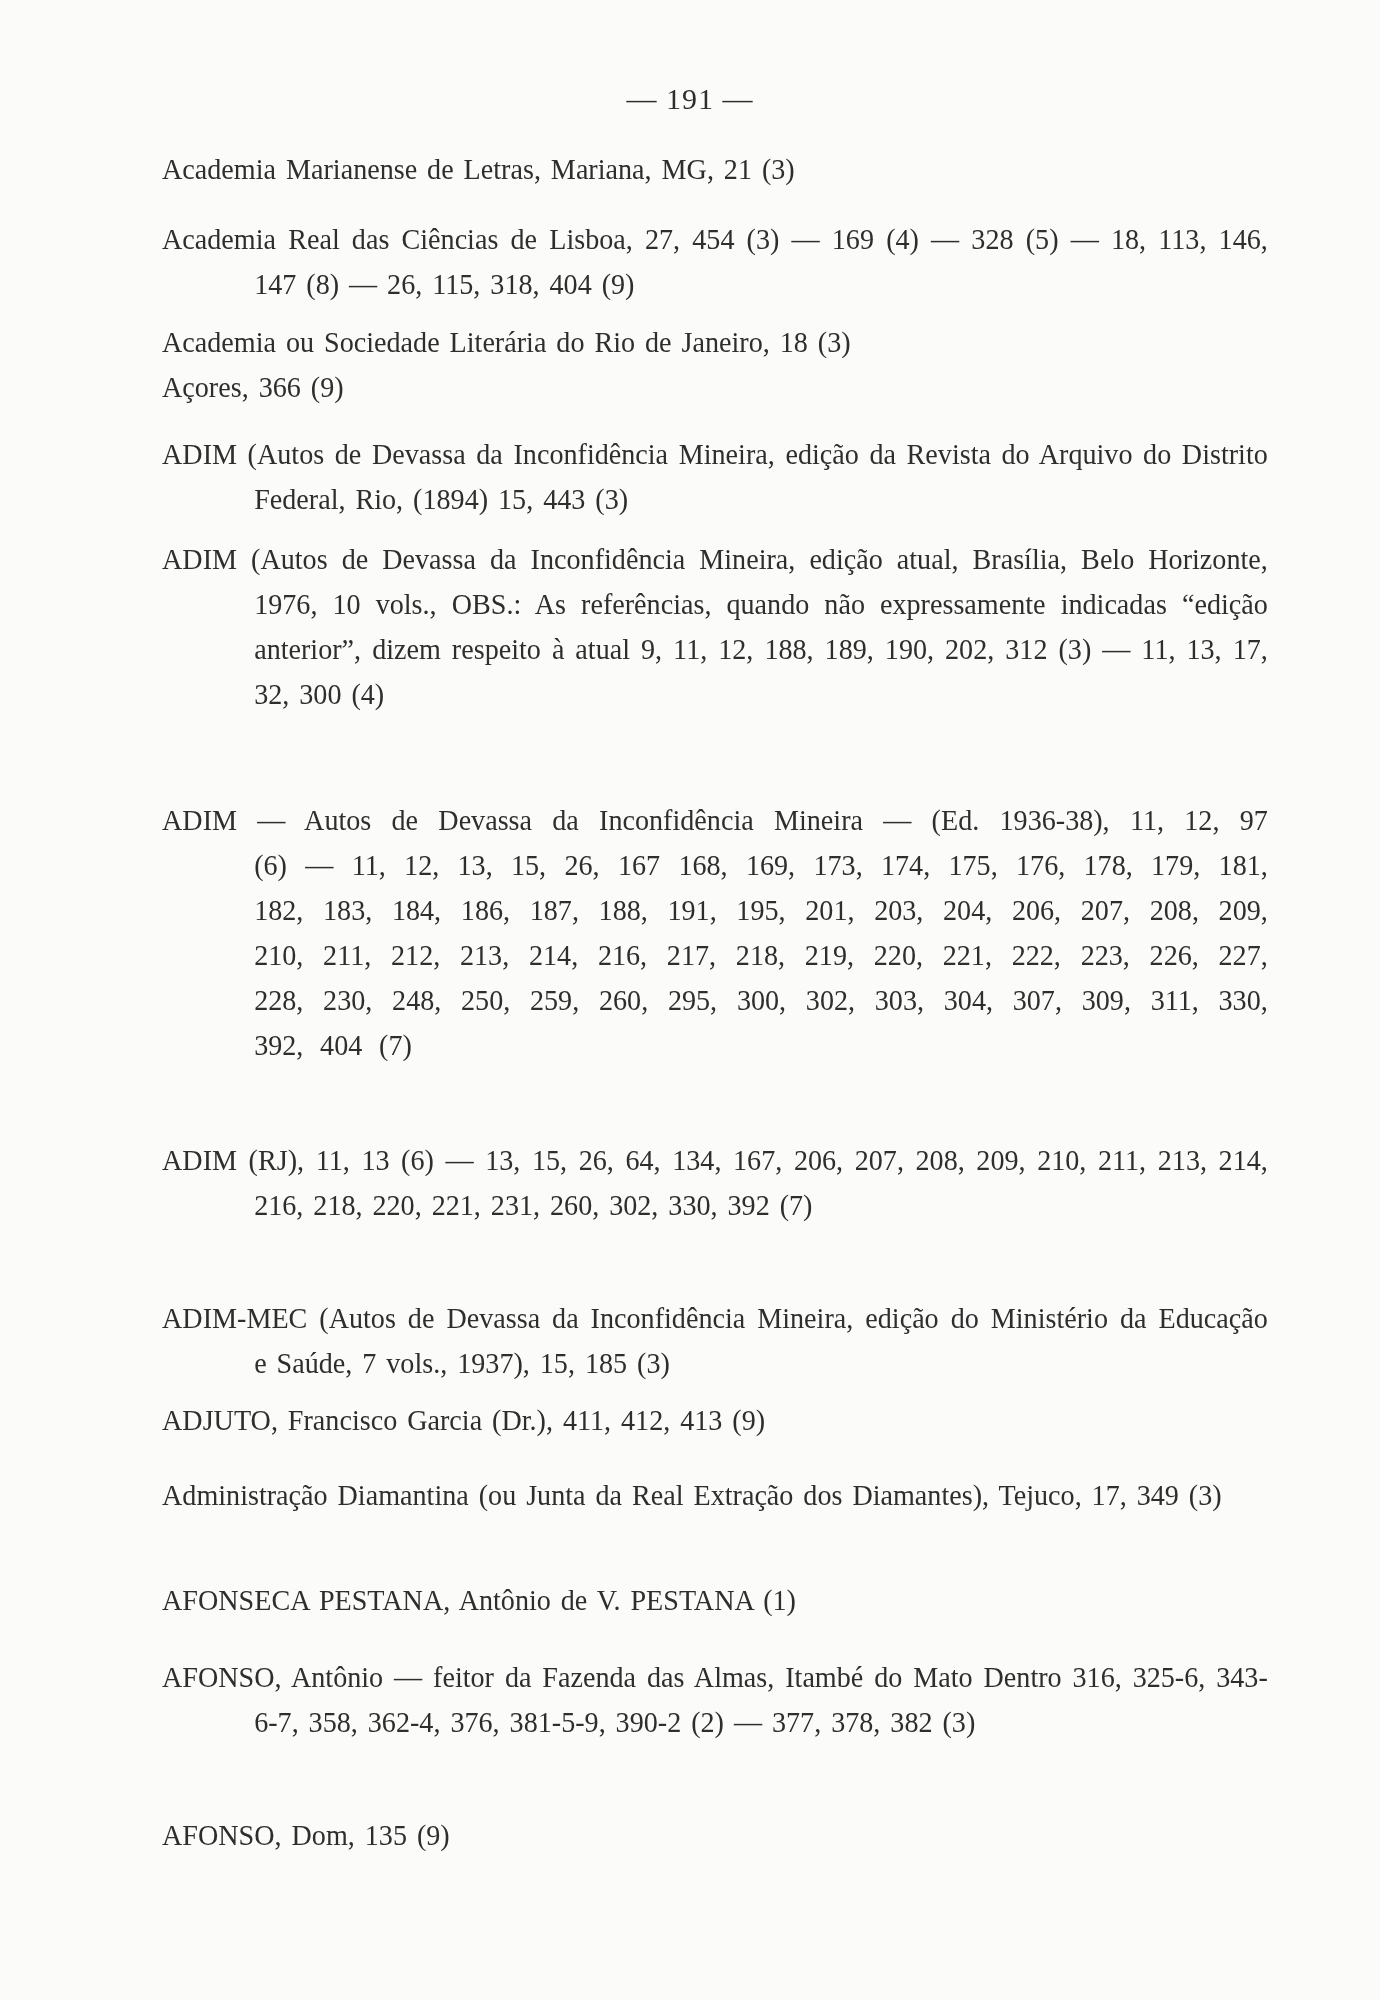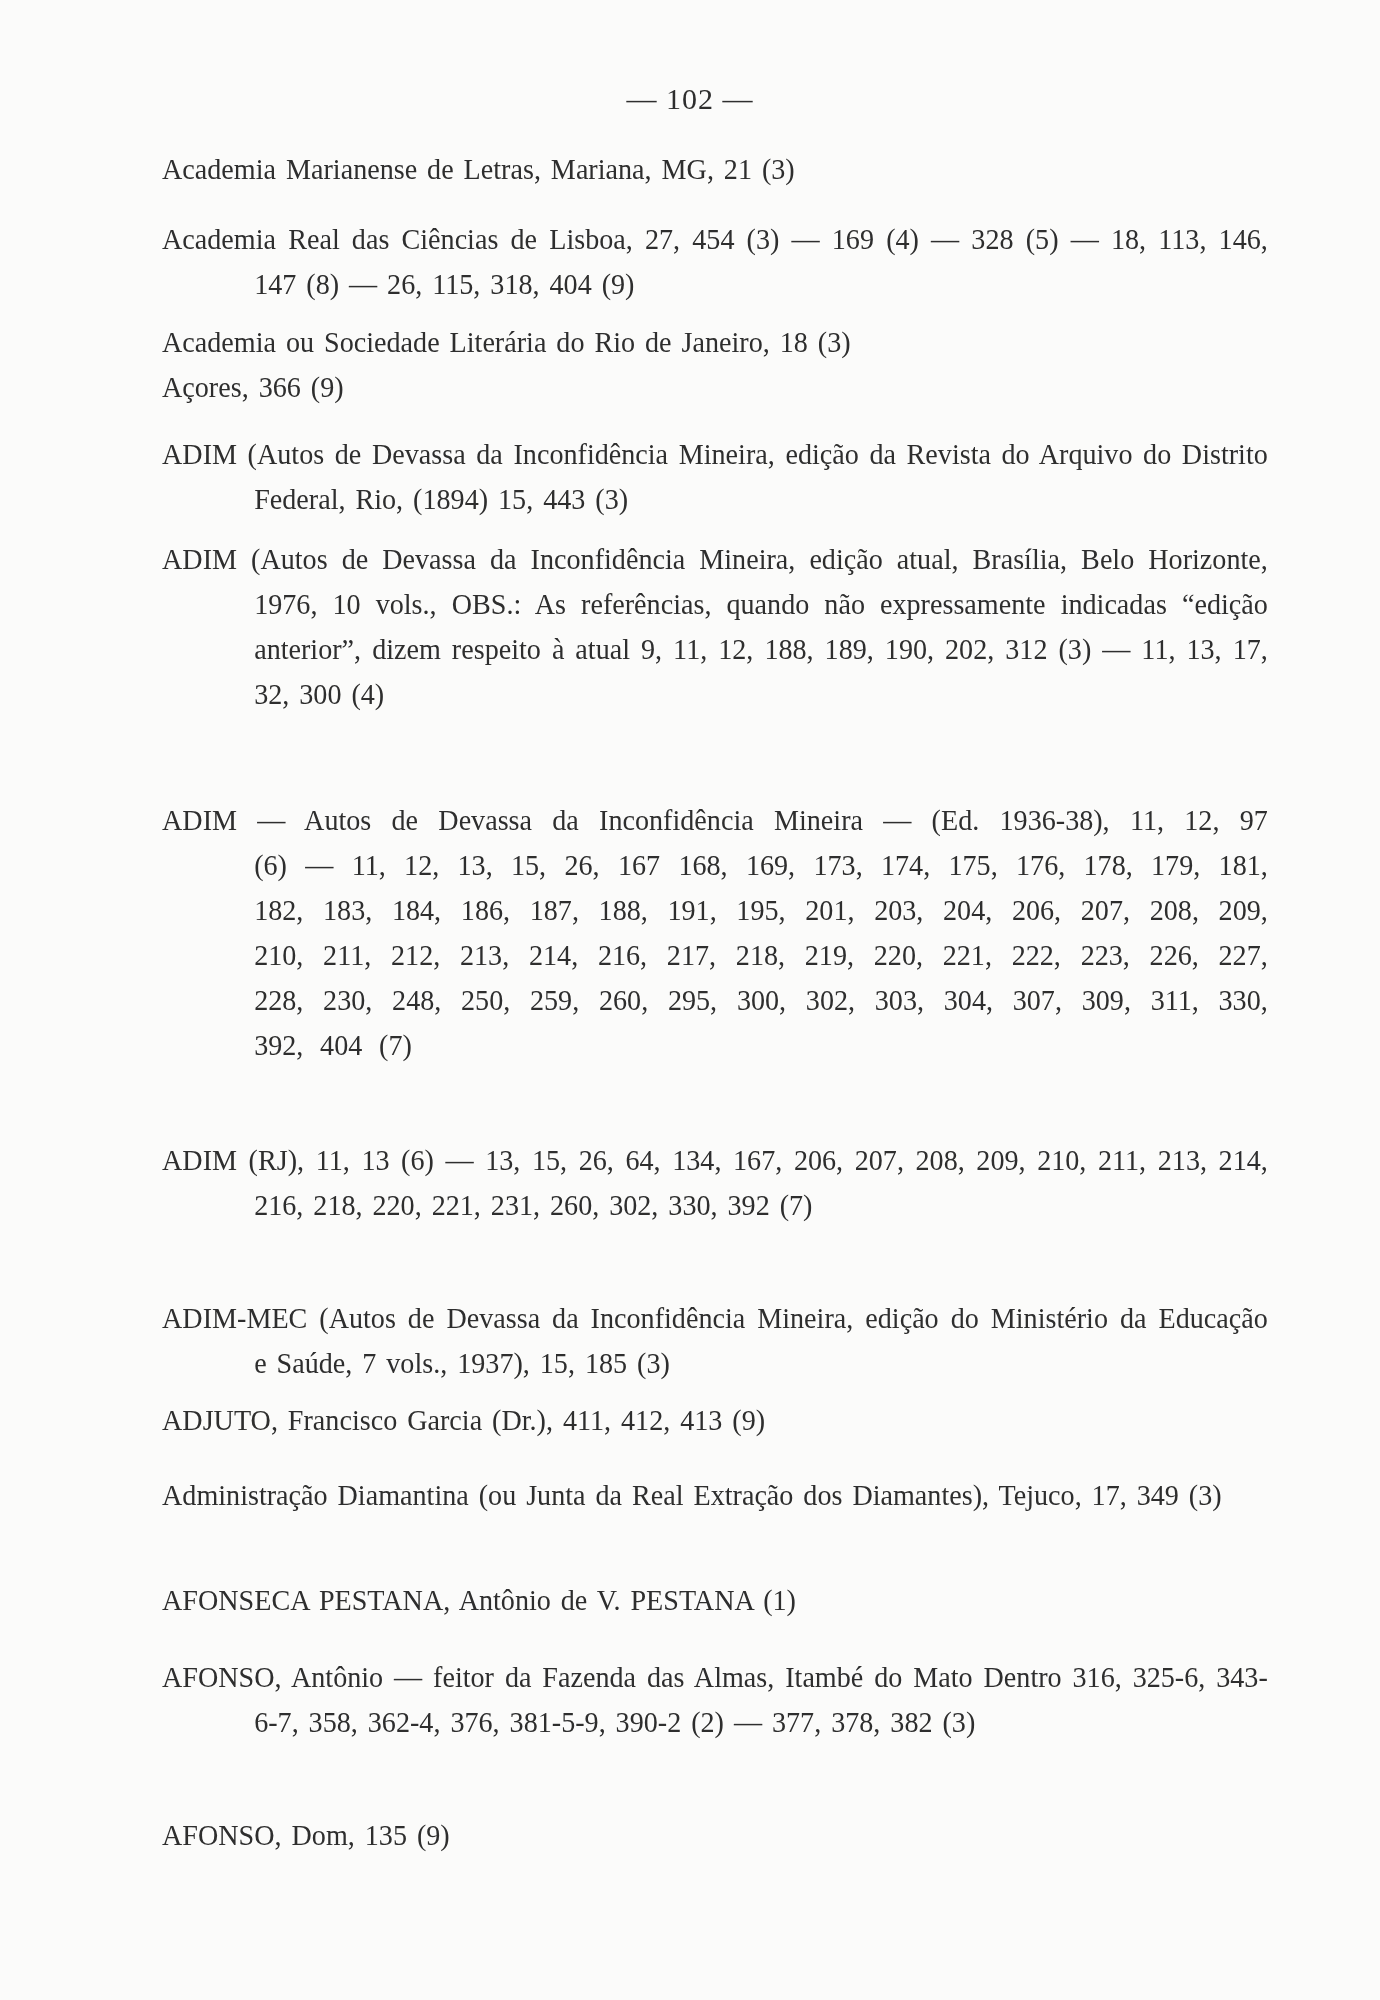--- a/index.html
+++ b/index.html
@@ -21,21 +21,21 @@
     text-align: justify; text-align-last: left;
     padding-left: 95px; text-indent: -95px;
     transform: scaleX(0.97); transform-origin: left top;
     word-spacing: 3px;
   }
   .entry.loose { word-spacing: 10px; }
 </style>
 </head>
 <body>
 
-<div class="page-number">— 102 —</div>
+<div class="page-number">— 191 —</div>
 
 <div class="entry" style="top:147px">Academia Marianense de Letras, Mariana, MG, 21 (3)</div>
 <div class="entry" style="top:217px">Academia Real das Ciências de Lisboa, 27, 454 (3) — 169 (4) — 328 (5) — 18, 113, 146, 147 (8) — 26, 115, 318, 404 (9)</div>
 <div class="entry" style="top:320px">Academia ou Sociedade Literária do Rio de Janeiro, 18 (3)</div>
 <div class="entry" style="top:365px">Açores, 366 (9)</div>
 <div class="entry" style="top:432px">ADIM (Autos de Devassa da Inconfidência Mineira, edição da Revista do Arquivo do Distrito Federal, Rio, (1894) 15, 443 (3)</div>
 <div class="entry" style="top:537px">ADIM (Autos de Devassa da Inconfidência Mineira, edição atual, Brasília, Belo Horizonte, 1976, 10 vols., OBS.: As referências, quando não expressamente indicadas “edição anterior”, dizem respeito à atual 9, 11, 12, 188, 189, 190, 202, 312 (3) — 11, 13, 17, 32, 300 (4)</div>
 <div class="entry loose" style="top:798px">ADIM — Autos de Devassa da Inconfidência Mineira — (Ed. 1936-38), 11, 12, 97 (6) — 11, 12, 13, 15, 26, 167 168, 169, 173, 174, 175, 176, 178, 179, 181, 182, 183, 184, 186, 187, 188, 191, 195, 201, 203, 204, 206, 207, 208, 209, 210, 211, 212, 213, 214, 216, 217, 218, 219, 220, 221, 222, 223, 226, 227, 228, 230, 248, 250, 259, 260, 295, 300, 302, 303, 304, 307, 309, 311, 330, 392, 404 (7)</div>
 <div class="entry" style="top:1138px">ADIM (RJ), 11, 13 (6) — 13, 15, 26, 64, 134, 167, 206, 207, 208, 209, 210, 211, 213, 214, 216, 218, 220, 221, 231, 260, 302, 330, 392 (7)</div>
 <div class="entry" style="top:1296px">ADIM-MEC (Autos de Devassa da Inconfidência Mineira, edição do Ministério da Educação e Saúde, 7 vols., 1937), 15, 185 (3)</div>

